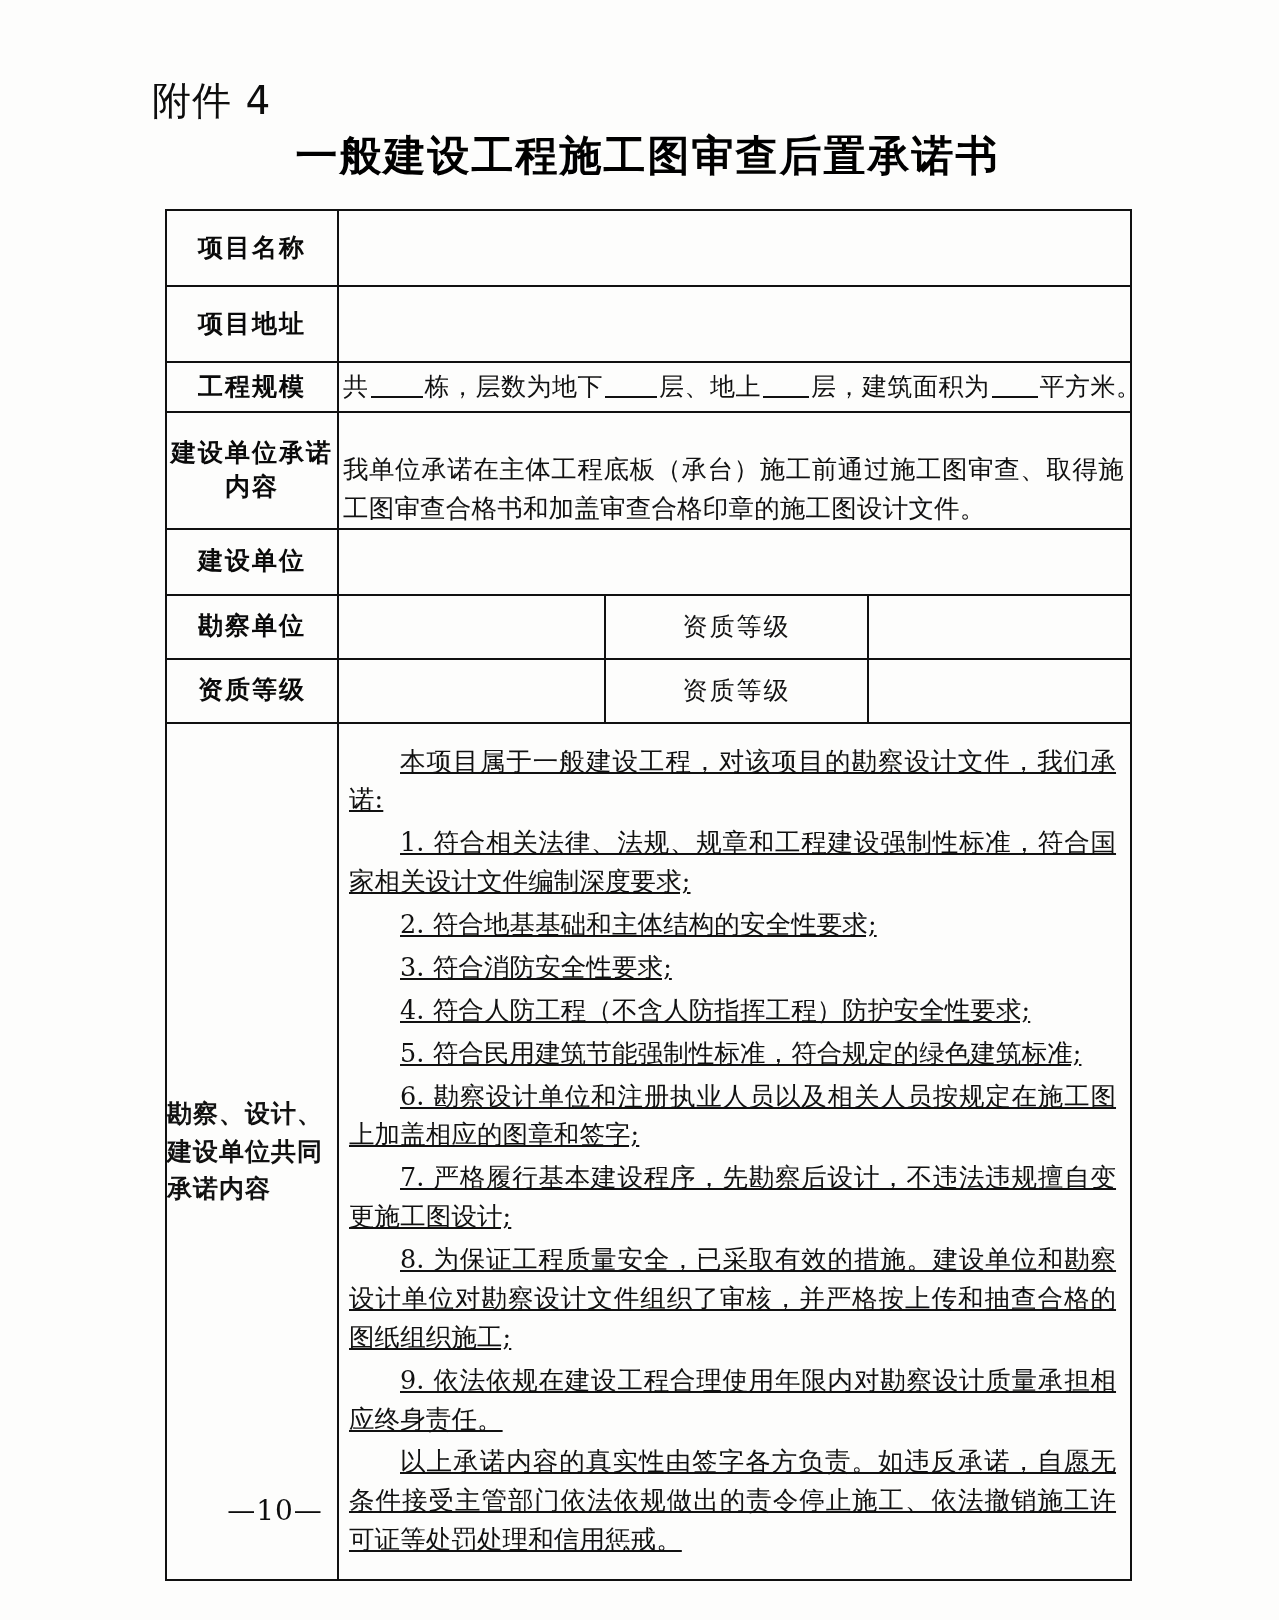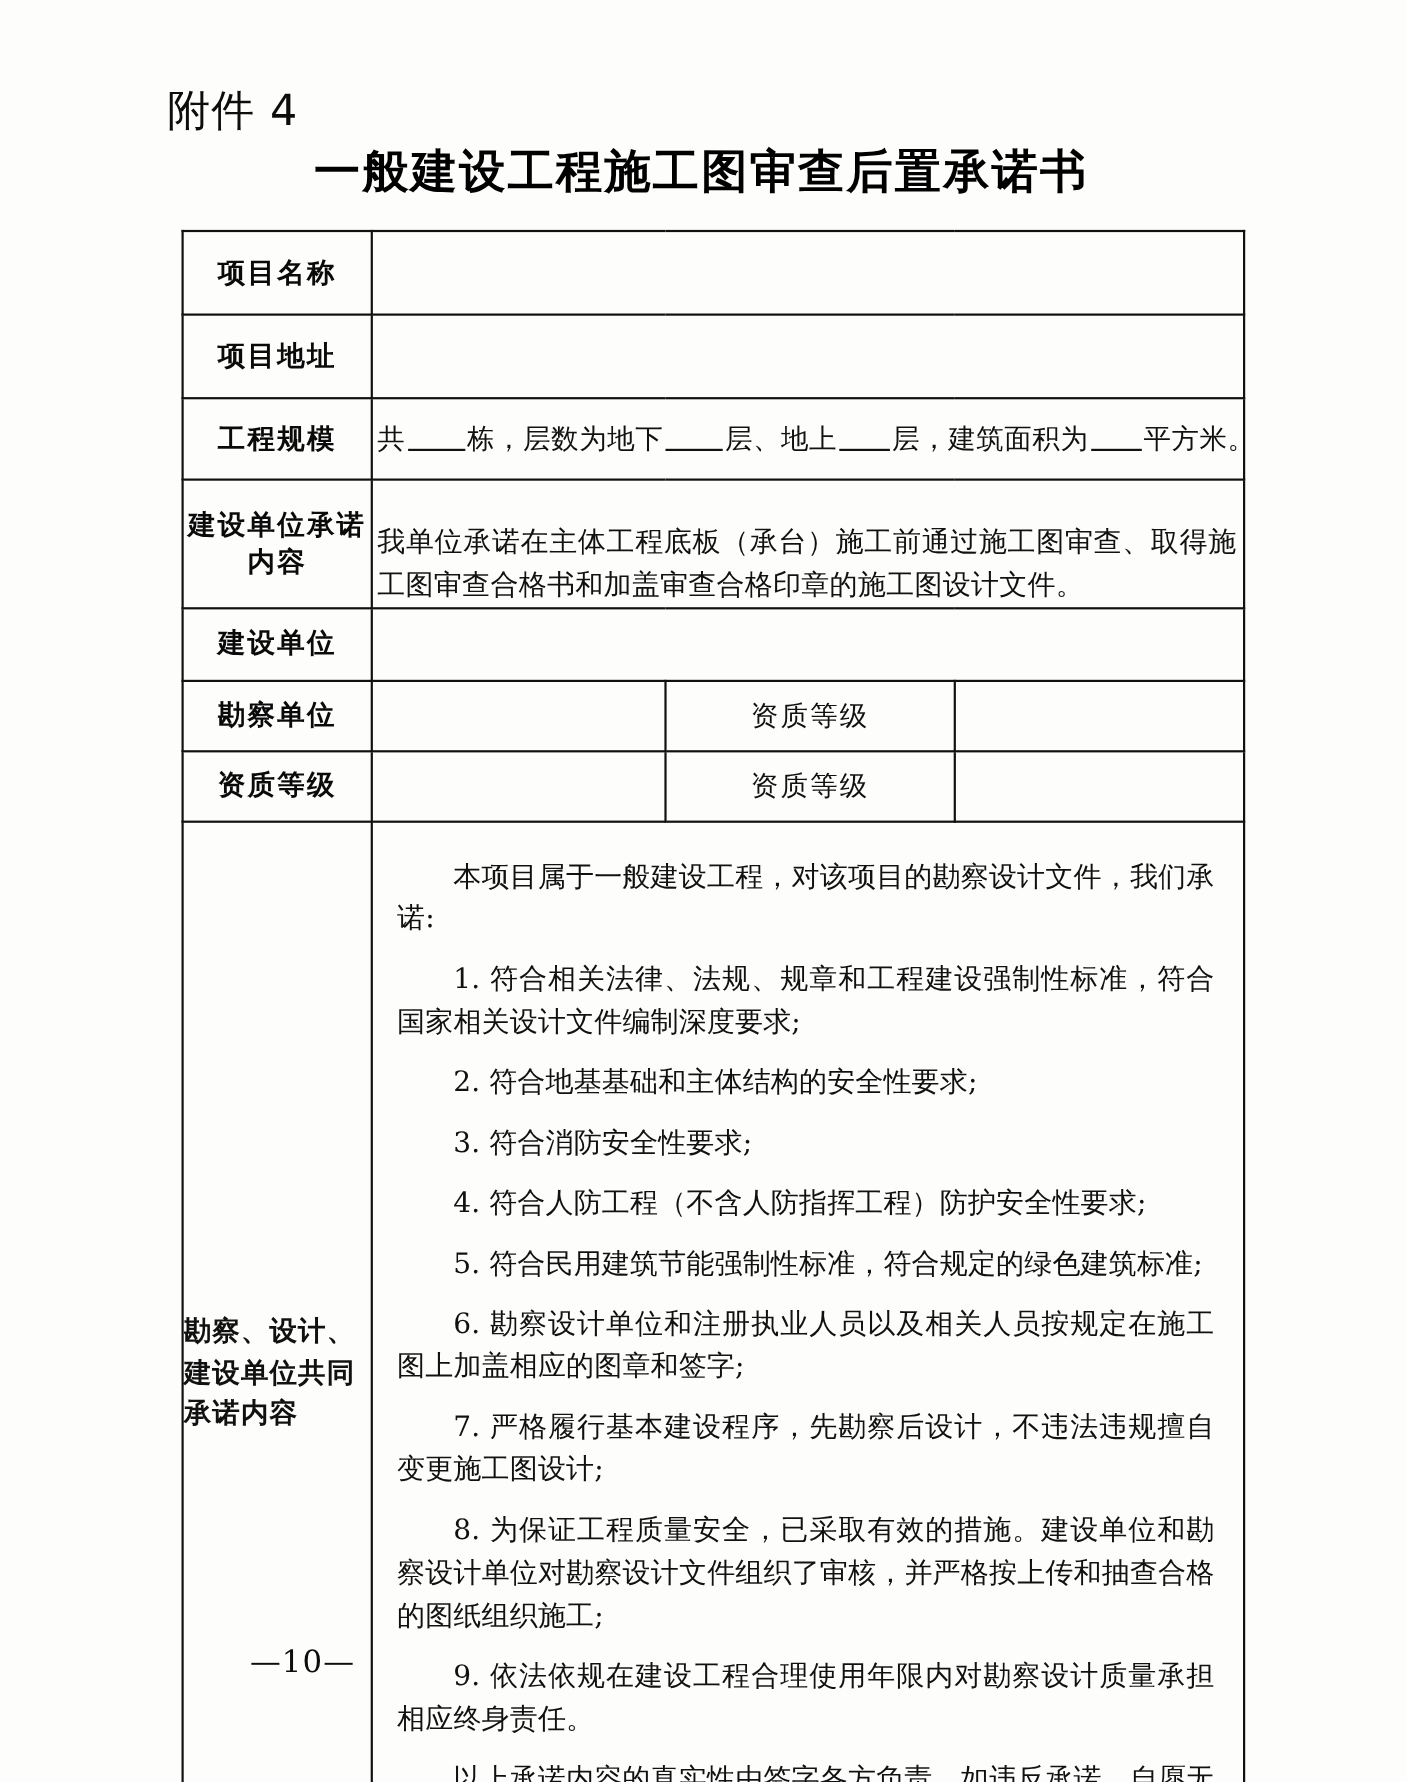--- a/index.html
+++ b/index.html
@@ -32,21 +32,21 @@
     font-size: 39px;
     letter-spacing: 1px;
     font-family: "DejaVu Sans", "Liberation Sans", sans-serif;
     font-weight: 500;
     color: #0d0d0d;
     white-space: nowrap;
   }
 
   .doc-title {
     position: absolute;
-    left: 155px;
+    left: 165px;
     top: 128px;
     width: 965px;
     text-align: center;
     font-size: 42px;
     font-weight: 700;
     letter-spacing: 2px;
     font-family: "DejaVu Serif", "Liberation Serif", serif;
     color: #000000;
     white-space: nowrap;
   }
@@ -78,21 +78,21 @@
     color: #0a0a0a;
     padding: 6px 4px;
   }
 
   .value-cell {
     padding: 6px 10px;
   }
 
   .row-name   { height: 76px; }
   .row-addr   { height: 76px; padding-left: 44px; }
-  .row-scale  { height: 74px; }
+  .row-scale  { height: 50px; }
   .row-promise{ height: 107px; }
   .row-owner  { height: 66px; border-radius: 19px; }
   .row-survey { height: 64px; }
   .row-design { height: 64px; }
 
   .scale-text {
     font-size: 25px;
     font-family: "DejaVu Serif", "Liberation Serif", serif;
     letter-spacing: 0.5px;
     white-space: nowrap;
@@ -142,22 +142,23 @@
   .joint-body {
     padding: 14px 10px 16px 6px;
     font-size: 25.5px;
     line-height: 1.525;
     font-family: "DejaVu Serif", "Liberation Serif", serif;
     letter-spacing: 0.1px;
     text-align: justify;
     text-justify: inter-character;
   }
   .joint-body p {
-    margin: 16px;
+    margin: 4px;
     text-indent: 2em;
+    text-decoration: underline;
   }
   .joint-body p.cont {
     text-indent: 2em;
   }
 
   
   .page-number {
     position: absolute;
     left: 165px;
     top: 1494px;

